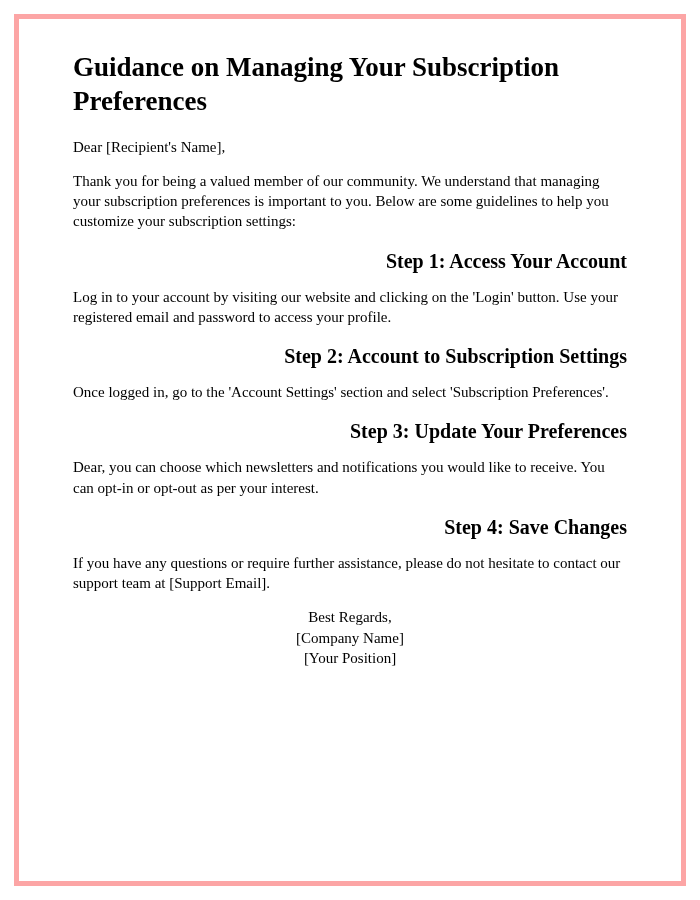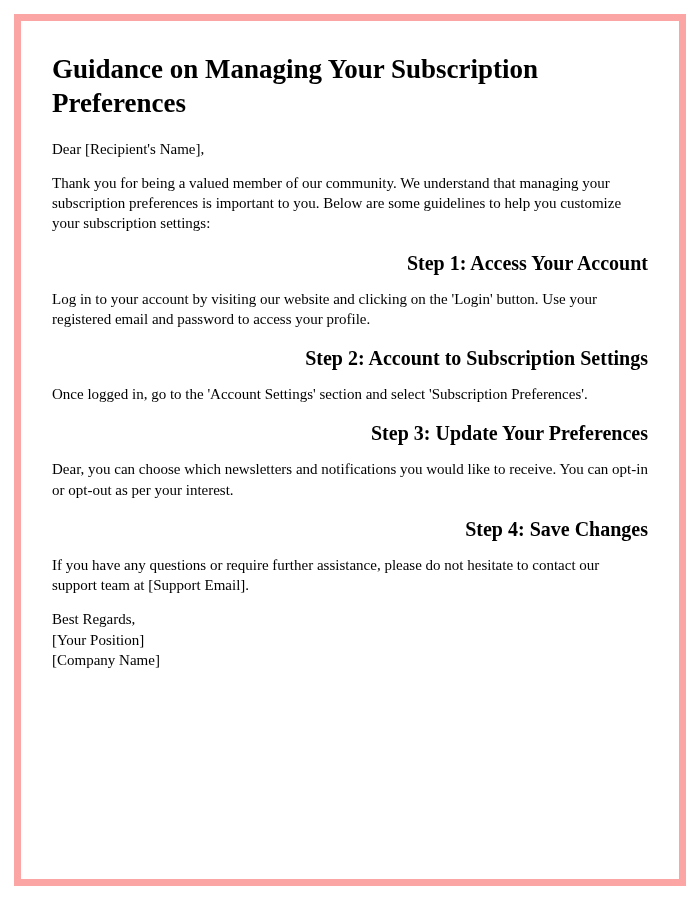--- a/index.html
+++ b/index.html
@@ -8,24 +8,24 @@
       box-sizing: border-box;
     }
     body {
       font-family: "Times New Roman", Times, serif;
       background: #fff;
       width: 700px;
       height: 900px;
       padding: 14px;
     }
     .page {
-      border: 7px solid #fca5a5;
+      border: 5px solid #fca5a5;
       width: 100%;
       height: 100%;
-      padding: 32px 31px;
+      padding: 32px 54px;
     }
     h1 {
       font-size: 27px;
       font-weight: bold;
       line-height: 1.25;
       margin-bottom: 18px;
     }
     h2 {
       font-size: 20px;
       font-weight: bold;
@@ -34,20 +34,21 @@
       text-align: right;
     }
     p {
       font-size: 15px;
       line-height: 1.35;
       margin-bottom: 14px;
     }
     .signature-line {
       font-size: 15px;
       line-height: 1.35;
+      text-align: center;
     }
   </style>
 </head>
 <body>
 
 <div class="page">
   <h1>Guidance on Managing Your Subscription Preferences</h1>
 
   <p>Dear [Recipient's Name],</p>
 
@@ -60,15 +61,15 @@
   <p>Once logged in, go to the 'Account Settings' section and select 'Subscription Preferences'.</p>
 
   <h2>Step 3: Update Your Preferences</h2>
   <p>Dear, you can choose which newsletters and notifications you would like to receive. You can opt-in or opt-out as per your interest.</p>
 
   <h2>Step 4: Save Changes</h2>
 
   <p>If you have any questions or require further assistance, please do not hesitate to contact our support team at [Support Email].</p>
 
   <div class="signature-line">Best Regards,</div>
+  <div class="signature-line">[Company Name]</div>
   <div class="signature-line">[Your Position]</div>
-  <div class="signature-line">[Company Name]</div>
 </div>
 
 </body></html>

